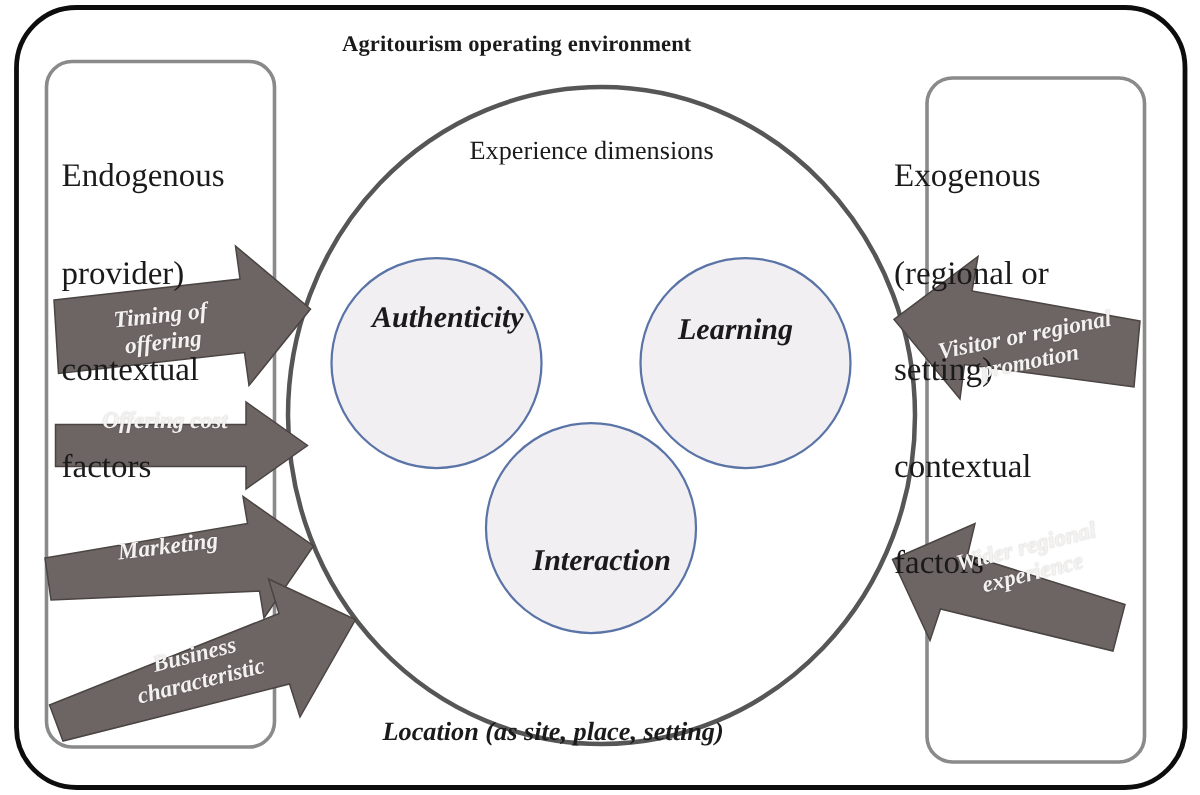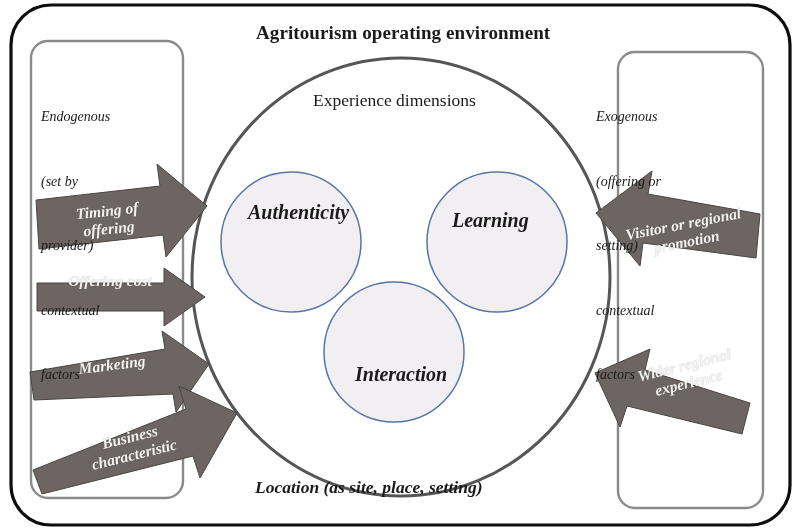--- a/index.html
+++ b/index.html
@@ -23,29 +23,27 @@
     height: 530px;
   }
   .txt {
     position: absolute;
     color: #1a1a1a;
     white-space: pre;
   }
   .title-text {
     font-family: "Liberation Serif", "DejaVu Serif", serif;
     font-weight: bold;
-    font-size: 19px;
+    font-size: 15px;
     letter-spacing: .1px;
-    margin-left: 28px;
   }
   .ctx-text {
     font-family: "Liberation Serif", "DejaVu Serif", serif;
-    font-size: 14px;
+    font-size: 22px;
     line-height: 21.5px;
-    font-style: italic;
   }
   .dim-heading {
     font-family: "Liberation Serif", "DejaVu Serif", serif;
     font-size: 17.5px;
   }
   .venn-label {
     font-family: "Liberation Serif", "DejaVu Serif", serif;
     font-weight: bold;
     font-style: italic;
     font-size: 20px;
@@ -138,29 +136,28 @@
     </g>
     <g>
       <polygon points="750,403 645,370 650,349 595,373 620,427 627,406 742,434" fill="#6d6563" stroke="#4a4442" stroke-width="1"></polygon>
     </g>
   </svg>
 
   <div class="txt title-text" style="left:228px; top:22px;">Agritourism operating environment</div>
 
   <div class="txt ctx-text" style="left:41px; top:63px;">
     <div>Endogenous</div>
-    <div>(set by</div>
     <div>provider)</div>
     <div>contextual</div>
     <div>factors</div>
   </div>
 
   <div class="txt ctx-text" style="left:596px; top:63px;">
     <div>Exogenous</div>
-    <div>(offering or</div>
+    <div>(regional or</div>
     <div>setting)</div>
     <div>contextual</div>
     <div>factors</div>
   </div>
 
   <div class="txt dim-heading" style="left:313px; top:90px;">Experience dimensions</div>
 
   <div class="txt venn-label" style="left:248px; top:201px;">Authenticity</div>
   <div class="txt venn-label" style="left:452px; top:192px;margin-top:17px;">Learning</div>
   <div class="txt venn-label" style="left:355px; top:363px;font-family:Liberation Serif, serif;">Interaction</div>

